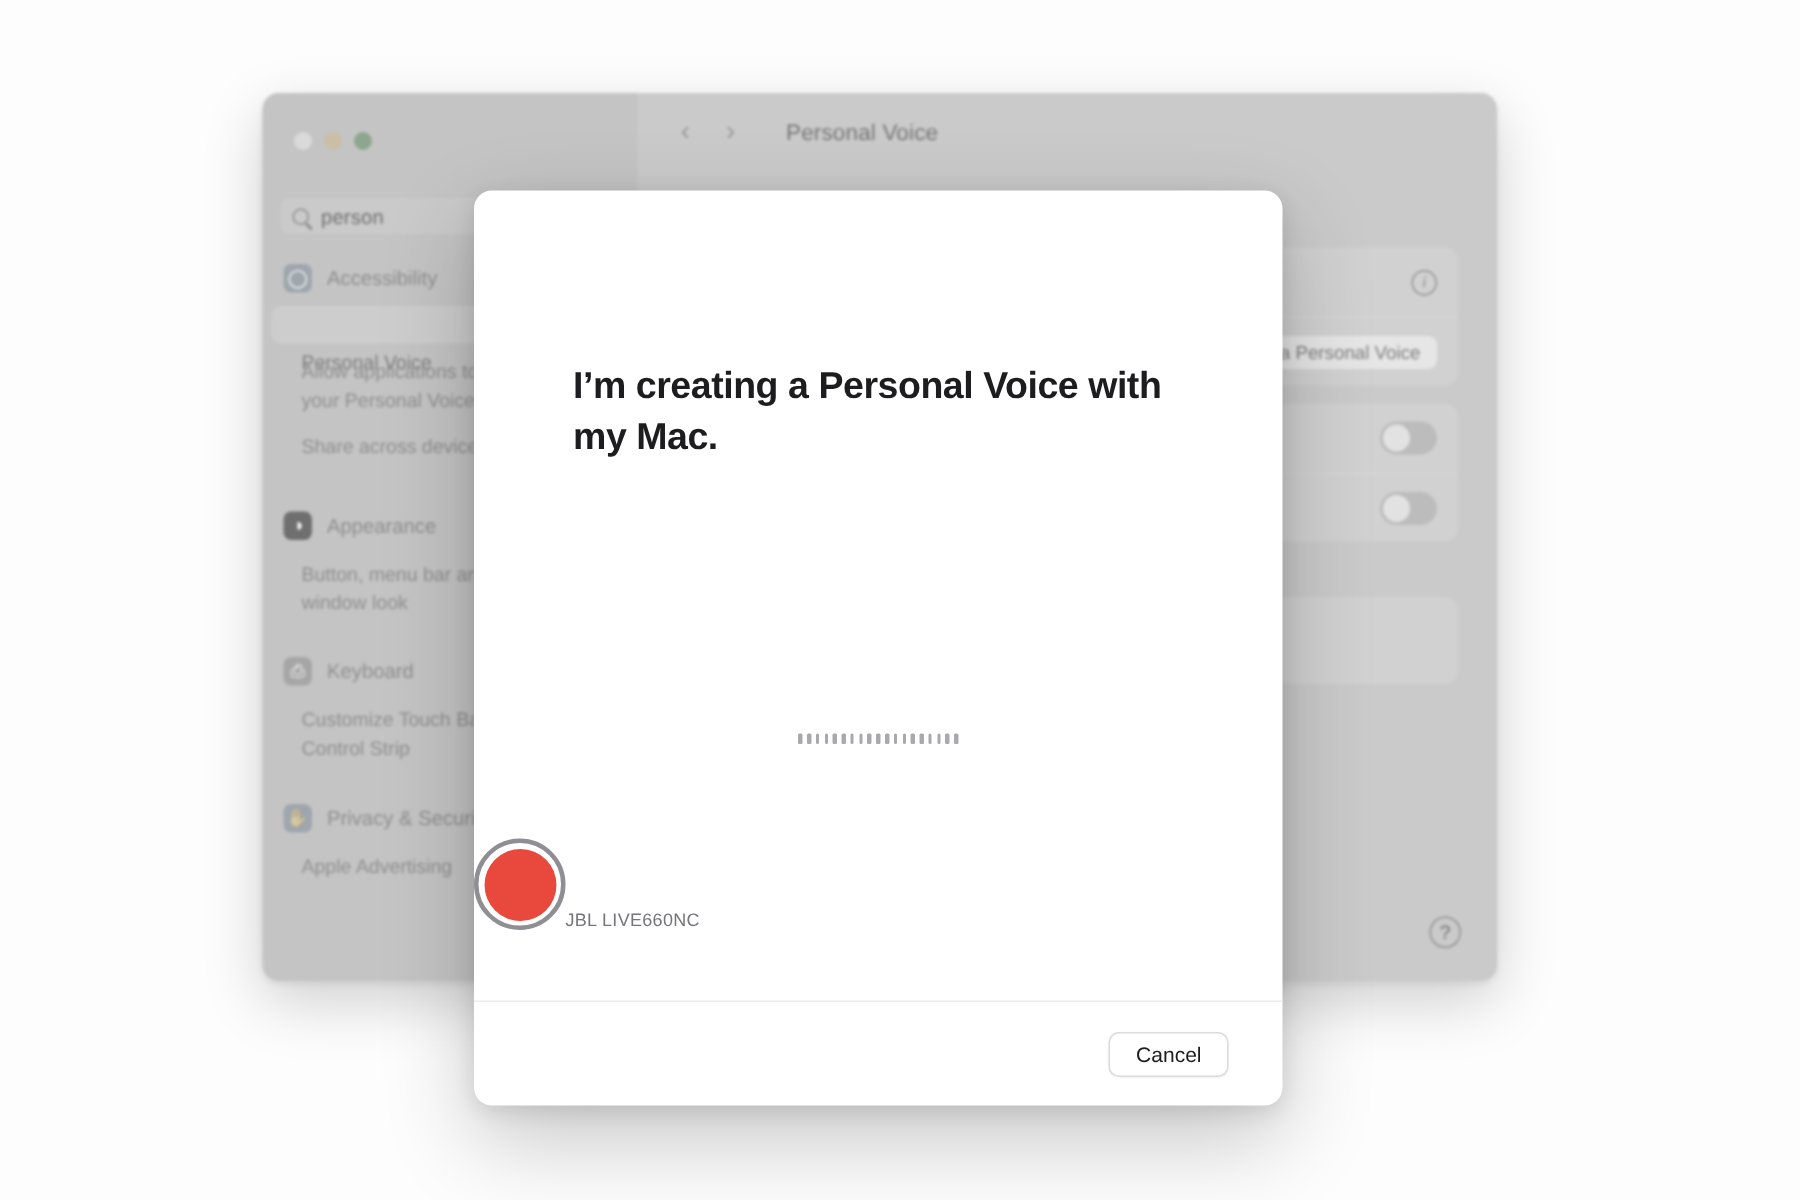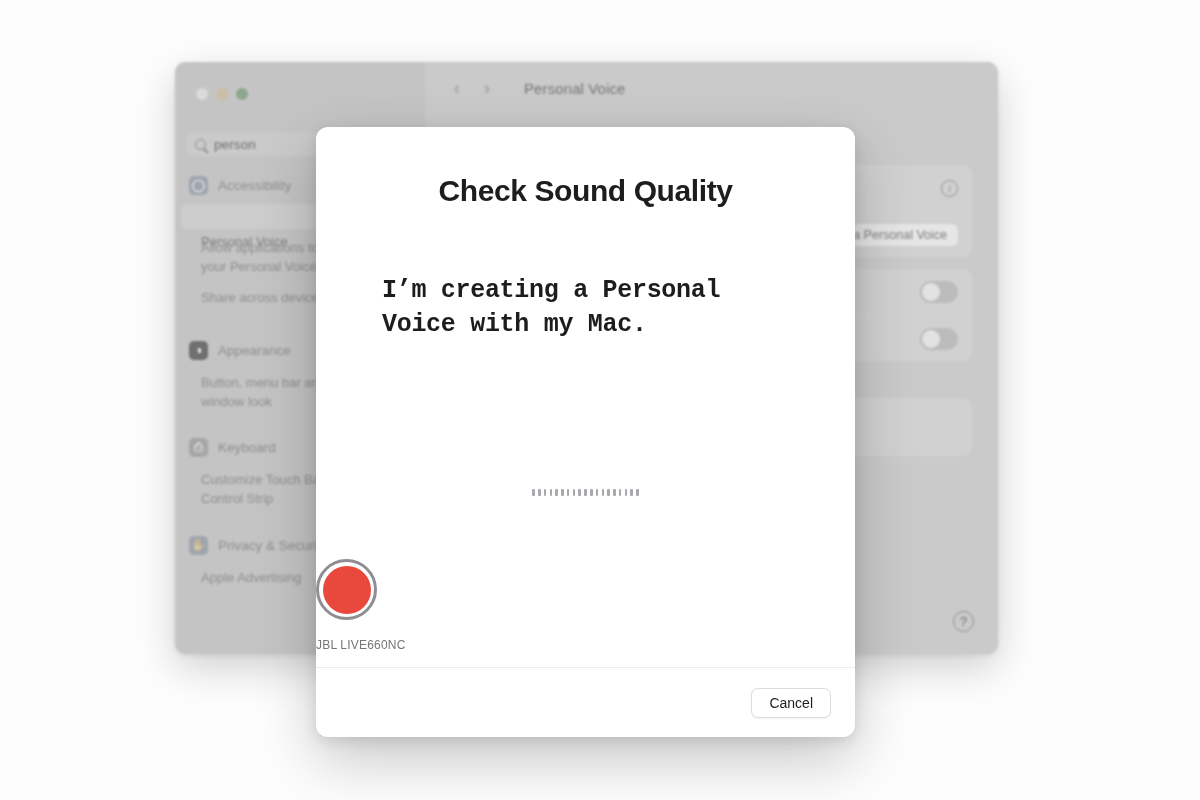--- a/index.html
+++ b/index.html
@@ -273,21 +273,20 @@
   }
 
   #phrase {
     margin-top: 66px;
     font-size: 25px;
     font-weight: bold;
     line-height: 34px;
     color: #1d1d1f;
     letter-spacing: -0.3px;
     padding-left: 16px;
-    font-family: Liberation Mono, monospace;
   }
 
   #waveform {
     position: absolute;
     left: 0; right: 0;
     top: 358px;
     display: flex;
     justify-content: center;
     align-items: center;
     gap: 3.2px;
@@ -299,22 +298,22 @@
     height: 7px;
     background: #a9a9ad;
     border-radius: 1px;
   }
 
   #record-area {
     position: absolute;
     left: 0; right: 0;
     top: 432px;
     display: flex;
-    flex-direction: column;
-    align-items: flex-start;
+    flex-direction: row;
+    align-items: flex-end;
   }
 
   #record-button {
     width: 61px; height: 61px;
     border-radius: 50%;
     border: 3px solid #8e8e93;
     background: #ffffff;
     display: flex; align-items: center; justify-content: center;
     padding: 0;
   }
@@ -330,21 +329,21 @@
     color: #76767a;
     letter-spacing: 0.2px;
   }
 
   #modal-footer {
     height: 70px;
     border-top: 1px solid #ececec;
     display: flex;
     align-items: center;
     justify-content: flex-end;
-    padding-right: 24px;
+    padding-right: 36px;
   }
 
   #cancel-button {
     font-family: "Liberation Sans", sans-serif;
     font-size: 14px;
     color: #1d1d1f;
     background: #ffffff;
     border: 1px solid #dcdcdc;
     border-radius: 7px;
     padding: 6px 17px;
@@ -454,21 +453,20 @@
 
       <div id="help-button">?</div>
 
     </div>
   </div>
 
   <div id="modal">
 
     <div id="modal-body">
 
-      <div id="modal-title">Check Sound Quality</div>
 
 
       <div id="phrase">I’m creating a Personal Voice with my Mac.</div>
 
       <div id="waveform">
           <span></span>
           <span></span>
           <span></span>
           <span></span>
           <span></span>

